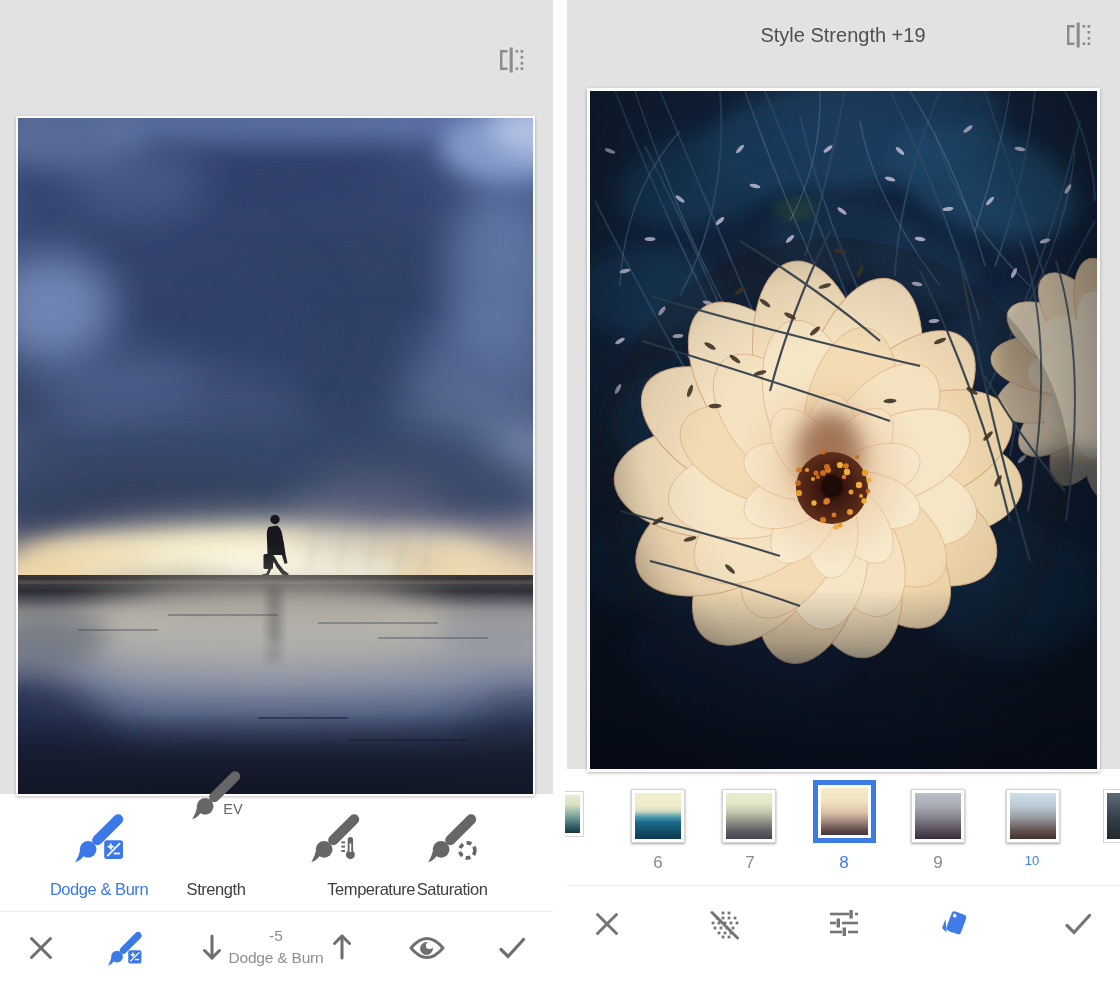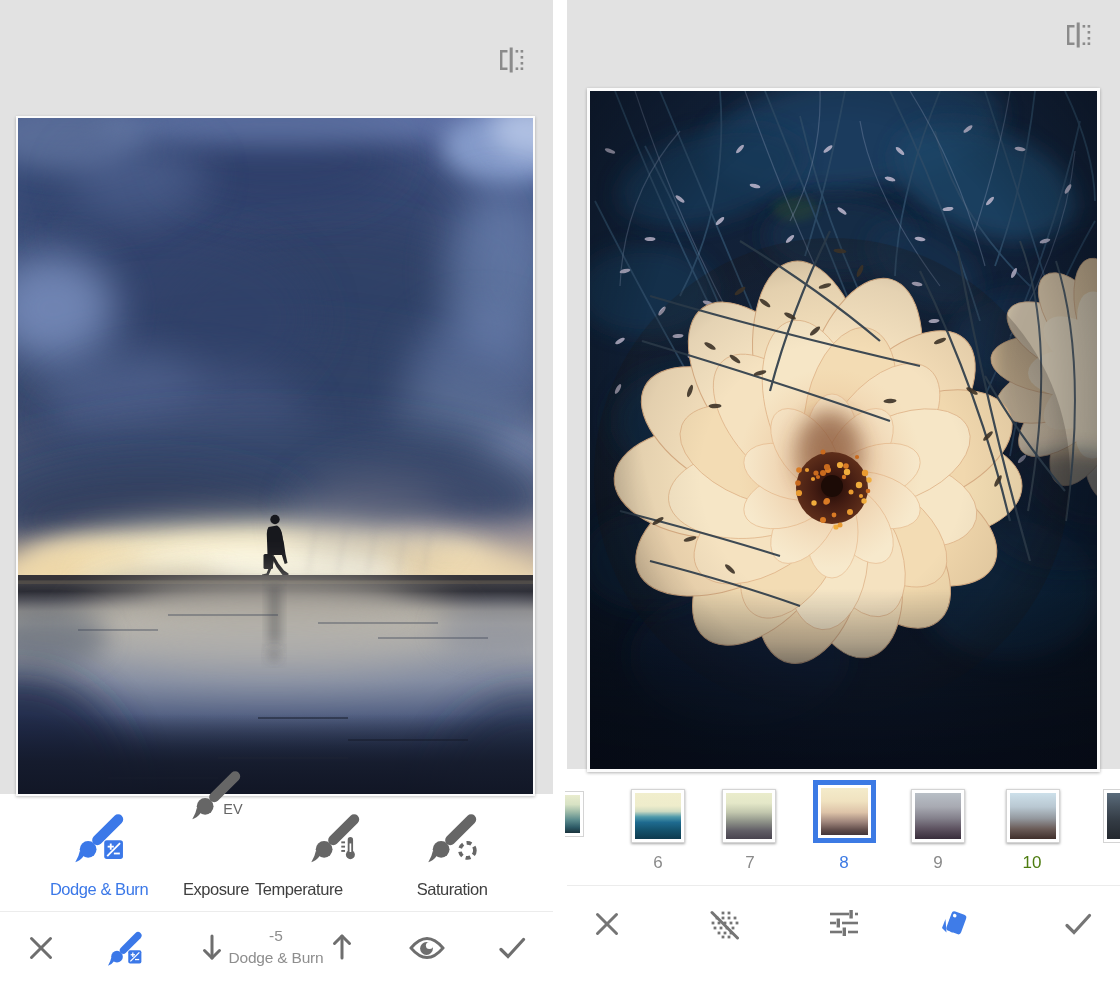--- a/index.html
+++ b/index.html
@@ -173,39 +173,39 @@
       </svg></div>
     <div class="abs" style="left:19px;top:880px;width:160px;text-align:center;font-size:16.5px;letter-spacing:-0.45px;color:#3b78e8">Dodge &amp; Burn</div>
     <div style="position:absolute;left:188px;top:764px;width:60px;height:60px"><svg width="60" height="60" viewBox="0 0 56 56">
         <g fill="#666666" stroke="#666666">
           <line x1="24.5" y1="31" x2="44" y2="11.5" stroke-width="9.5" stroke-linecap="round"></line>
           <circle cx="16" cy="39.5" r="7.8" stroke="none"></circle>
           <path d="M12 45.5 Q8.5 50.5 4 51.5 Q7.5 45.5 8.4 40.5 Z" stroke="none"></path>
         </g>
         <text x="33" y="47" font-family="Liberation Sans, sans-serif" font-size="13.5" fill="#666666">EV</text>
       </svg></div>
-    <div class="abs" style="left:136px;top:880px;width:160px;text-align:center;font-size:16.5px;letter-spacing:-0.45px;color:#3f3f3f">Exposure</div>
+    <div class="abs" style="left:136px;top:880px;width:160px;text-align:center;font-size:16.5px;letter-spacing:-0.45px;color:#3f3f3f">Strength</div>
     <div style="position:absolute;left:307px;top:807px;width:60px;height:60px"><svg width="60" height="60" viewBox="0 0 56 56">
         <g fill="#666666" stroke="#666666">
           <line x1="24.5" y1="31" x2="44" y2="11.5" stroke-width="9.5" stroke-linecap="round"></line>
           <circle cx="16" cy="39.5" r="7.8" stroke="none"></circle>
           <path d="M12 45.5 Q8.5 50.5 4 51.5 Q7.5 45.5 8.4 40.5 Z" stroke="none"></path>
         </g>
         <g stroke="#666666" fill="none" stroke-width="2.2">
           <path d="M40.5 30.5 v10.5" stroke-width="5" stroke-linecap="round"></path>
         </g>
         <circle cx="40.5" cy="44.5" r="4.2" fill="#666666"></circle>
         <g stroke="#666666" stroke-width="1.8">
           <line x1="32" y1="33" x2="35.5" y2="33"></line>
           <line x1="32" y1="37" x2="35.5" y2="37"></line>
           <line x1="32" y1="41" x2="35.5" y2="41"></line>
         </g>
         <line x1="40.5" y1="34" x2="40.5" y2="42" stroke="#fff" stroke-width="1.6"></line>
       </svg></div>
-    <div class="abs" style="left:255px;top:880px;width:160px;text-align:left;font-size:16.5px;letter-spacing:-0.45px;color:#3f3f3f">Temperature</div>
+    <div class="abs" style="left:255px;top:880px;width:160px;text-align:right;font-size:16.5px;letter-spacing:-0.45px;color:#3f3f3f">Temperature</div>
     <div style="position:absolute;left:424px;top:807px;width:60px;height:60px"><svg width="60" height="60" viewBox="0 0 56 56">
         <g fill="#666666" stroke="#666666">
           <line x1="24.5" y1="31" x2="44" y2="11.5" stroke-width="9.5" stroke-linecap="round"></line>
           <circle cx="16" cy="39.5" r="7.8" stroke="none"></circle>
           <path d="M12 45.5 Q8.5 50.5 4 51.5 Q7.5 45.5 8.4 40.5 Z" stroke="none"></path>
         </g>
         <circle cx="40.5" cy="40.5" r="7" fill="none" stroke="#666666" stroke-width="3.4" stroke-dasharray="4.6 3.4"></circle>
       </svg></div>
     <div class="abs" style="left:372px;top:880px;width:160px;text-align:center;font-size:16.5px;letter-spacing:-0.45px;color:#3f3f3f">Saturation</div>
     <div class="abs" style="left:0;top:911px;width:553px;height:1px;background:#ececec"></div>
@@ -248,20 +248,21 @@
     <div style="position:absolute;left:408px;top:934px;width:38px;height:28px"><svg width="38" height="28" viewBox="0 0 38 28">
 <path d="M3 14 Q11 4.5 19 4.5 Q27 4.5 35 14 Q27 23.5 19 23.5 Q11 23.5 3 14 Z" fill="none" stroke="#6e6e6e" stroke-width="2.8"></path>
 <circle cx="18.5" cy="14.5" r="6.4" fill="#6e6e6e"></circle>
 <circle cx="21.5" cy="11.5" r="3.6" fill="#fff"></circle>
 </svg></div>
     <div style="position:absolute;left:496px;top:933px;width:32px;height:30px"><svg width="32" height="30" viewBox="0 0 32 30">
         <path d="M5 16.5 L12 23.5 L27.5 6.5" stroke="#6e6e6e" stroke-width="3.2" fill="none" stroke-linecap="round"></path>
       </svg></div>
     <div class="abs" style="left:567px;top:0;width:553px;height:769px;background:#e2e2e2"></div>
     <div class="abs" style="left:567px;top:769px;width:553px;height:215px;background:#fff"></div>
+    <div class="abs" style="left:643px;top:24px;width:400px;text-align:center;font-size:20px;color:#4f4f4f">Style Strength +19</div>
     <div style="position:absolute;left:1064px;top:21px;width:28px;height:28px"><svg width="28" height="28" viewBox="0 0 28 28">
 <g stroke="#8b8b8b" stroke-width="2.4" fill="none">
 <path d="M10.5 5.2 H4.2 V22.8 H10.5"></path>
 <line x1="14.2" y1="1.5" x2="14.2" y2="26.5" stroke-width="3"></line>
 </g>
 <g fill="#8b8b8b">
 <rect x="18.6" y="4" width="2.6" height="2.6"></rect>
           <rect x="23.6" y="4" width="2.6" height="2.6"></rect>
 <rect x="23.6" y="10" width="2.6" height="2.6"></rect>
           <rect x="23.6" y="16" width="2.6" height="2.6"></rect>
@@ -566,21 +567,21 @@
     </div>
     <div style="position:absolute;left:1103px;top:789px;width:17px;height:54px;overflow:hidden">
       <div style="position:absolute;left:0;top:0;width:54px;height:54px;background:#fff;border:1px solid #d4d4d4;box-shadow:0 1px 2.5px rgba(0,0,0,0.35);box-sizing:border-box">
         <div style="position:absolute;left:3px;top:3px;right:3px;bottom:3px;background:linear-gradient(180deg,#5a6c7c 0%,#46525e 30%,#333b44 60%,#23282e 100%)"></div>
       </div>
     </div>
     <div style="position:absolute;left:638px;top:853px;width:40px;text-align:center;font-size:17px;color:#8a8a8a">6</div>
     <div style="position:absolute;left:730px;top:853px;width:40px;text-align:center;font-size:17px;color:#8a8a8a">7</div>
     <div style="position:absolute;left:824px;top:853px;width:40px;text-align:center;font-size:17px;color:#3c7ae4">8</div>
     <div style="position:absolute;left:918px;top:853px;width:40px;text-align:center;font-size:17px;color:#8a8a8a">9</div>
-    <div style="position:absolute;left:1012px;top:853px;width:40px;text-align:center;font-size:17px;color:#4d7c0f">10</div>
+    <div style="position:absolute;left:1012px;top:853px;width:40px;text-align:center;font-size:13px;color:#3b82f6">10</div>
     <div class="abs" style="left:567px;top:885px;width:553px;height:1px;background:#ececec"></div>
     <div style="position:absolute;left:592px;top:909px;width:30px;height:30px"><svg width="30" height="30" viewBox="0 0 30 30">
         <g stroke="#757575" stroke-width="3" stroke-linecap="round">
 <line x1="5.5" y1="5.5" x2="24.5" y2="24.5"></line>
           <line x1="24.5" y1="5.5" x2="5.5" y2="24.5"></line>
         </g>
       </svg></div>
     <div style="position:absolute;left:710px;top:910px;width:30px;height:30px"><svg width="30" height="30" viewBox="0 0 30 30">
         <rect x="11.6" y="1.6" width="2.8" height="2.8" fill="#757575"></rect>
         <rect x="17.6" y="1.6" width="2.8" height="2.8" fill="#757575"></rect>

